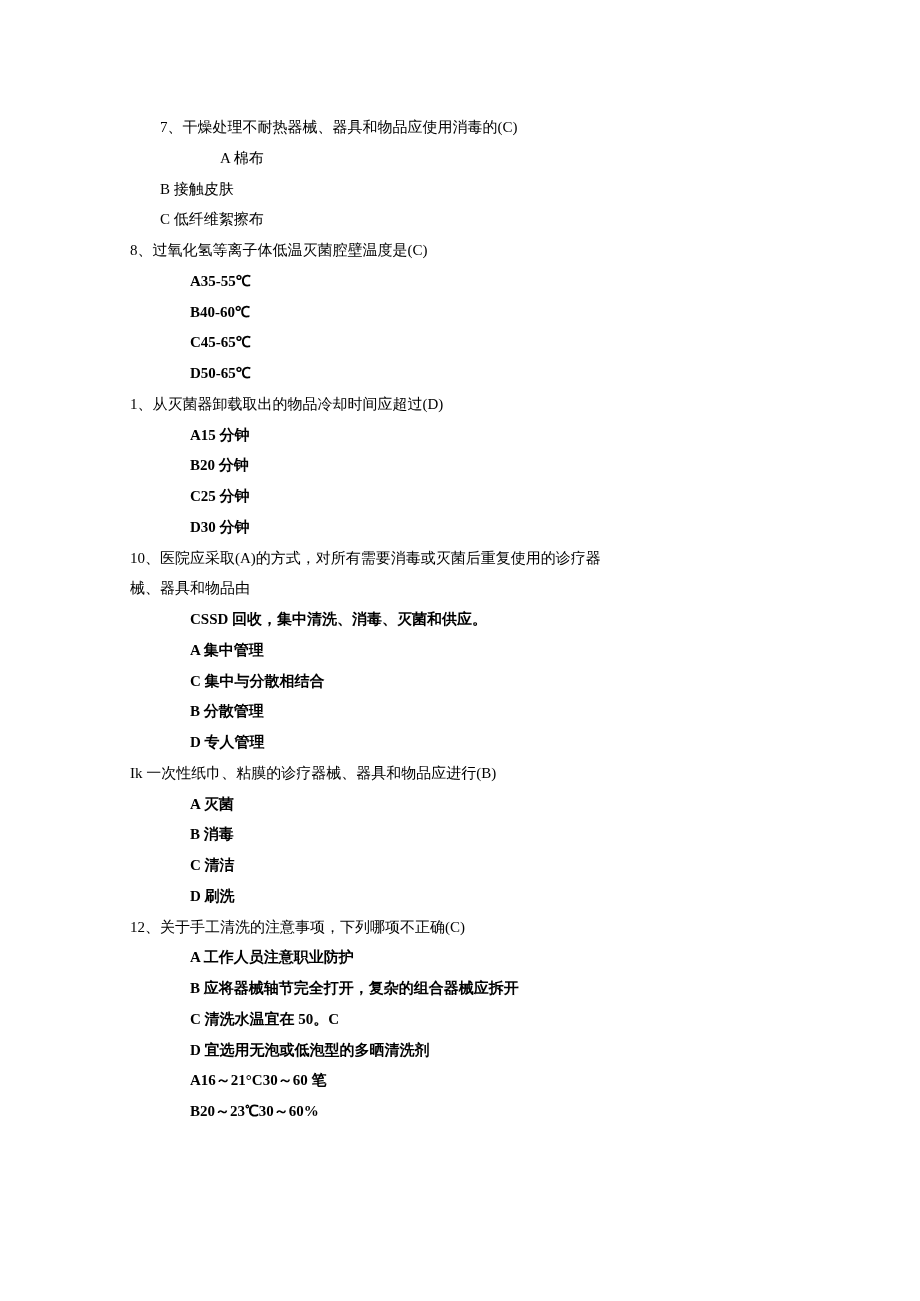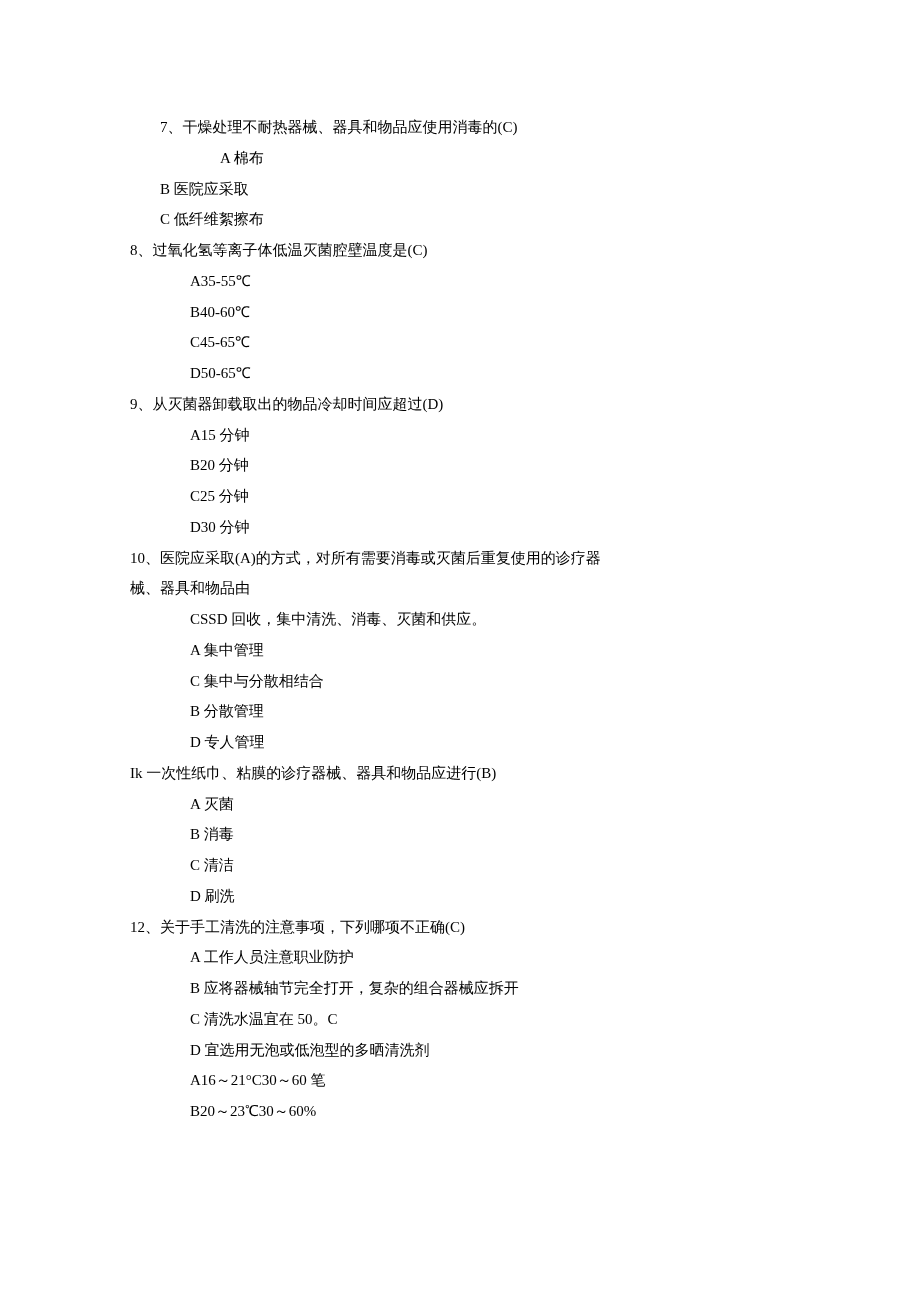--- a/index.html
+++ b/index.html
@@ -15,37 +15,37 @@
     width: 744px;
     min-height: 1301px;
     padding: 112px 130px 80px 130px;
   }
   .row {
     white-space: pre-wrap;
   }
   
   .i0 { padding-left: 0px; }
   .i1 { padding-left: 30px; }
-  .i2 { padding-left: 60px; }
+  .i2 { padding-left: 60px; font-weight: bold; }
   .i3 { padding-left: 90px; }
 </style>
 </head>
 <body>
 <div class="page">
 
 <div class="row i1">7、干燥处理不耐热器械、器具和物品应使用消毒的(C)</div>
 <div class="row i3">A 棉布</div>
-<div class="row i1">B 医院应采取</div>
+<div class="row i1">B 接触皮肤</div>
 <div class="row i1">C 低纤维絮擦布</div>
 <div class="row i0">8、过氧化氢等离子体低温灭菌腔壁温度是(C)</div>
 <div class="row i2">A35-55℃</div>
 <div class="row i2">B40-60℃</div>
 <div class="row i2">C45-65℃</div>
 <div class="row i2">D50-65℃</div>
-<div class="row i0">9、从灭菌器卸载取出的物品冷却时间应超过(D)</div>
+<div class="row i0">1、从灭菌器卸载取出的物品冷却时间应超过(D)</div>
 <div class="row i2">A15 分钟</div>
 <div class="row i2">B20 分钟</div>
 <div class="row i2">C25 分钟</div>
 <div class="row i2">D30 分钟</div>
 <div class="row i0">10、医院应采取(A)的方式，对所有需要消毒或灭菌后重复使用的诊疗器械、器具和物品由</div>
 <div class="row i2">CSSD 回收，集中清洗、消毒、灭菌和供应。</div>
 <div class="row i2">A 集中管理</div>
 <div class="row i2">C 集中与分散相结合</div>
 <div class="row i2">B 分散管理</div>
 <div class="row i2">D 专人管理</div>

